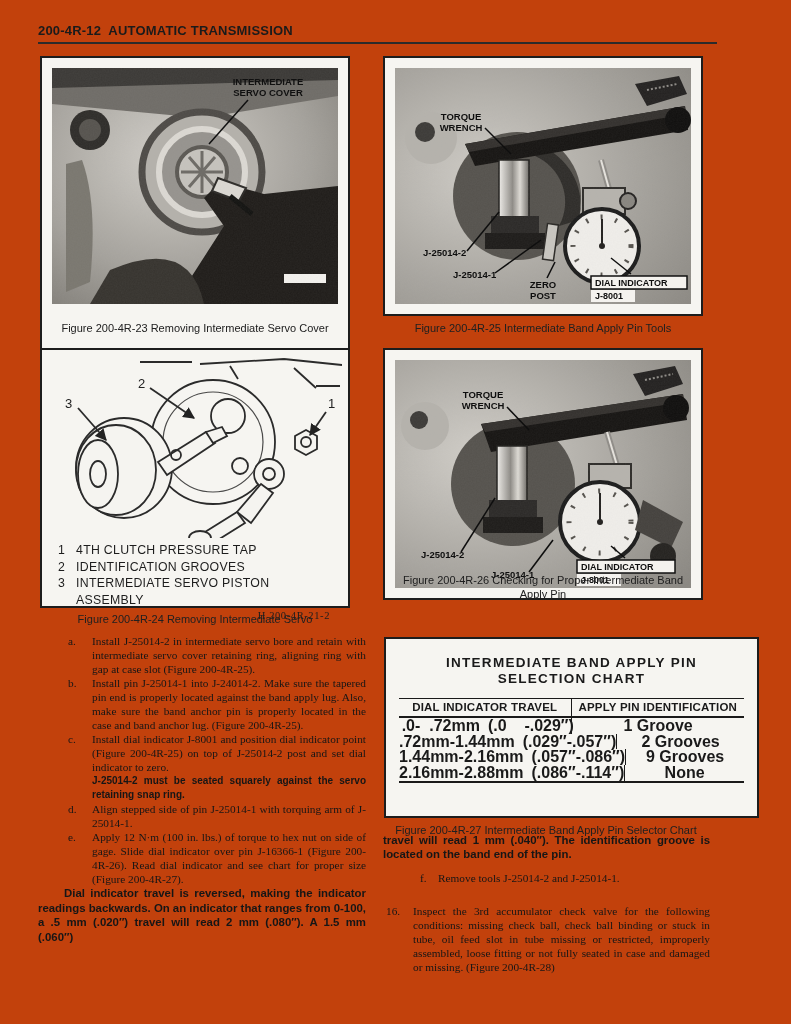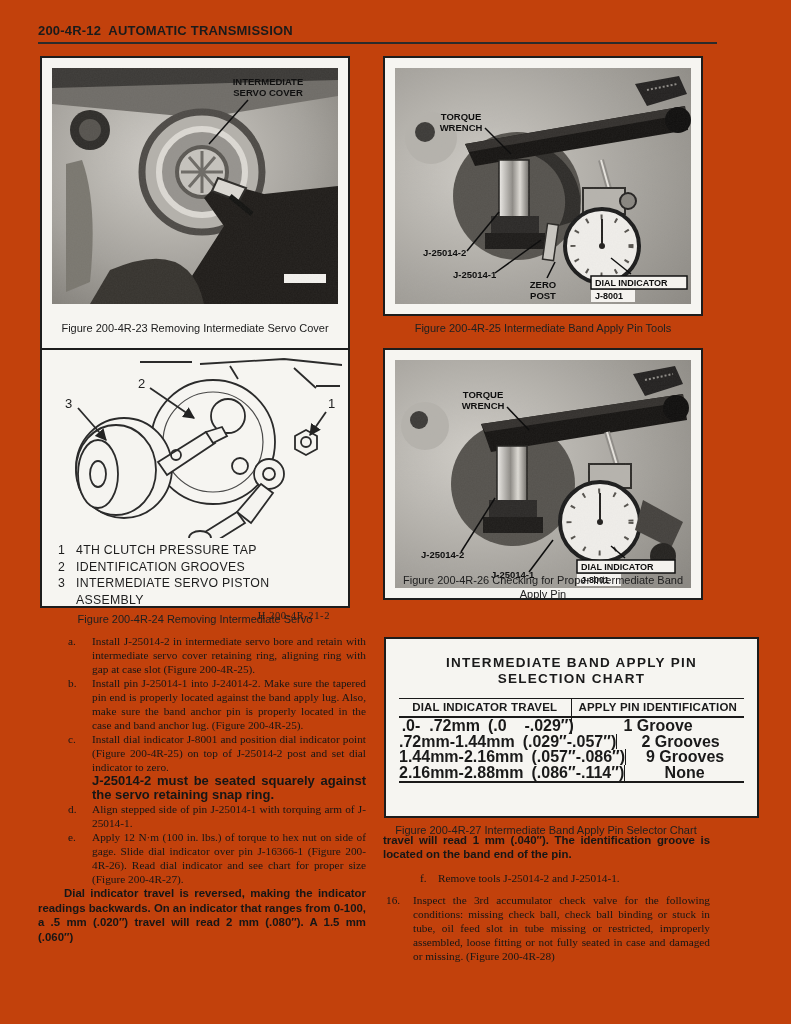--- a/index.html
+++ b/index.html
@@ -20,28 +20,28 @@
   .legend{padding:4px 10px 0 10px;font-family:"Liberation Sans",sans-serif;
           font-size:12.3px;color:#1d1d1d;line-height:16.5px;letter-spacing:.3px;}
   .legend-row{display:flex;}
   .legend-num{width:18px;flex:0 0 18px;}
   .plate-code{text-align:right;font-size:10.5px;letter-spacing:.6px;padding:2px 12px 0 0;
               font-family:Liberation Serif, serif;color:#1d1d1d;}
   
   .bodycol{font-size:11.3px;line-height:14px;text-align:justify;}
   .item{position:relative;padding-left:54px;}
   .item .lbl{position:absolute;left:30px;top:0;}
-  .note{font-family:"Liberation Sans",sans-serif;font-weight:bold;font-size:13px;
+  .note{font-family:"Liberation Sans",sans-serif;font-weight:bold;font-size:10px;
         line-height:14.2px;margin-left:54px;text-align:justify;}
   .boldpara{font-family:"Liberation Sans",sans-serif;font-weight:bold;font-size:11.4px;
             line-height:14.4px;text-align:justify;}
   .indent1{text-indent:26px;}
   .f-line{position:relative;padding-left:55px;margin-top:9px;}
   .f-line .lbl{position:absolute;left:37px;top:0;}
-  .item16{position:relative;padding-left:30px;margin-top:8px;}
+  .item16{position:relative;padding-left:30px;margin-top:19px;}
   .item16 .lbl{position:absolute;left:3px;top:0;}
   
   .chartbox{left:384px;top:637px;width:375px;height:181px;}
   .chart-title{margin-top:16px;text-align:center;font-family:"Liberation Sans",sans-serif;
                font-weight:bold;font-size:13.5px;line-height:16px;letter-spacing:1.3px;color:#1a1a1a;}
   .ctable{margin:11px 13px 0 13px;border-top:1.5px solid #1a1a1a;border-bottom:2px solid #1a1a1a;
           font-family:"Liberation Sans",sans-serif;font-weight:bold;color:#1a1a1a;}
   .thead{display:flex;border-bottom:2px solid #1a1a1a;}
   .thead>div{font-size:11.5px;line-height:17px;text-align:center;letter-spacing:.2px;}
   .trow{display:flex;}

